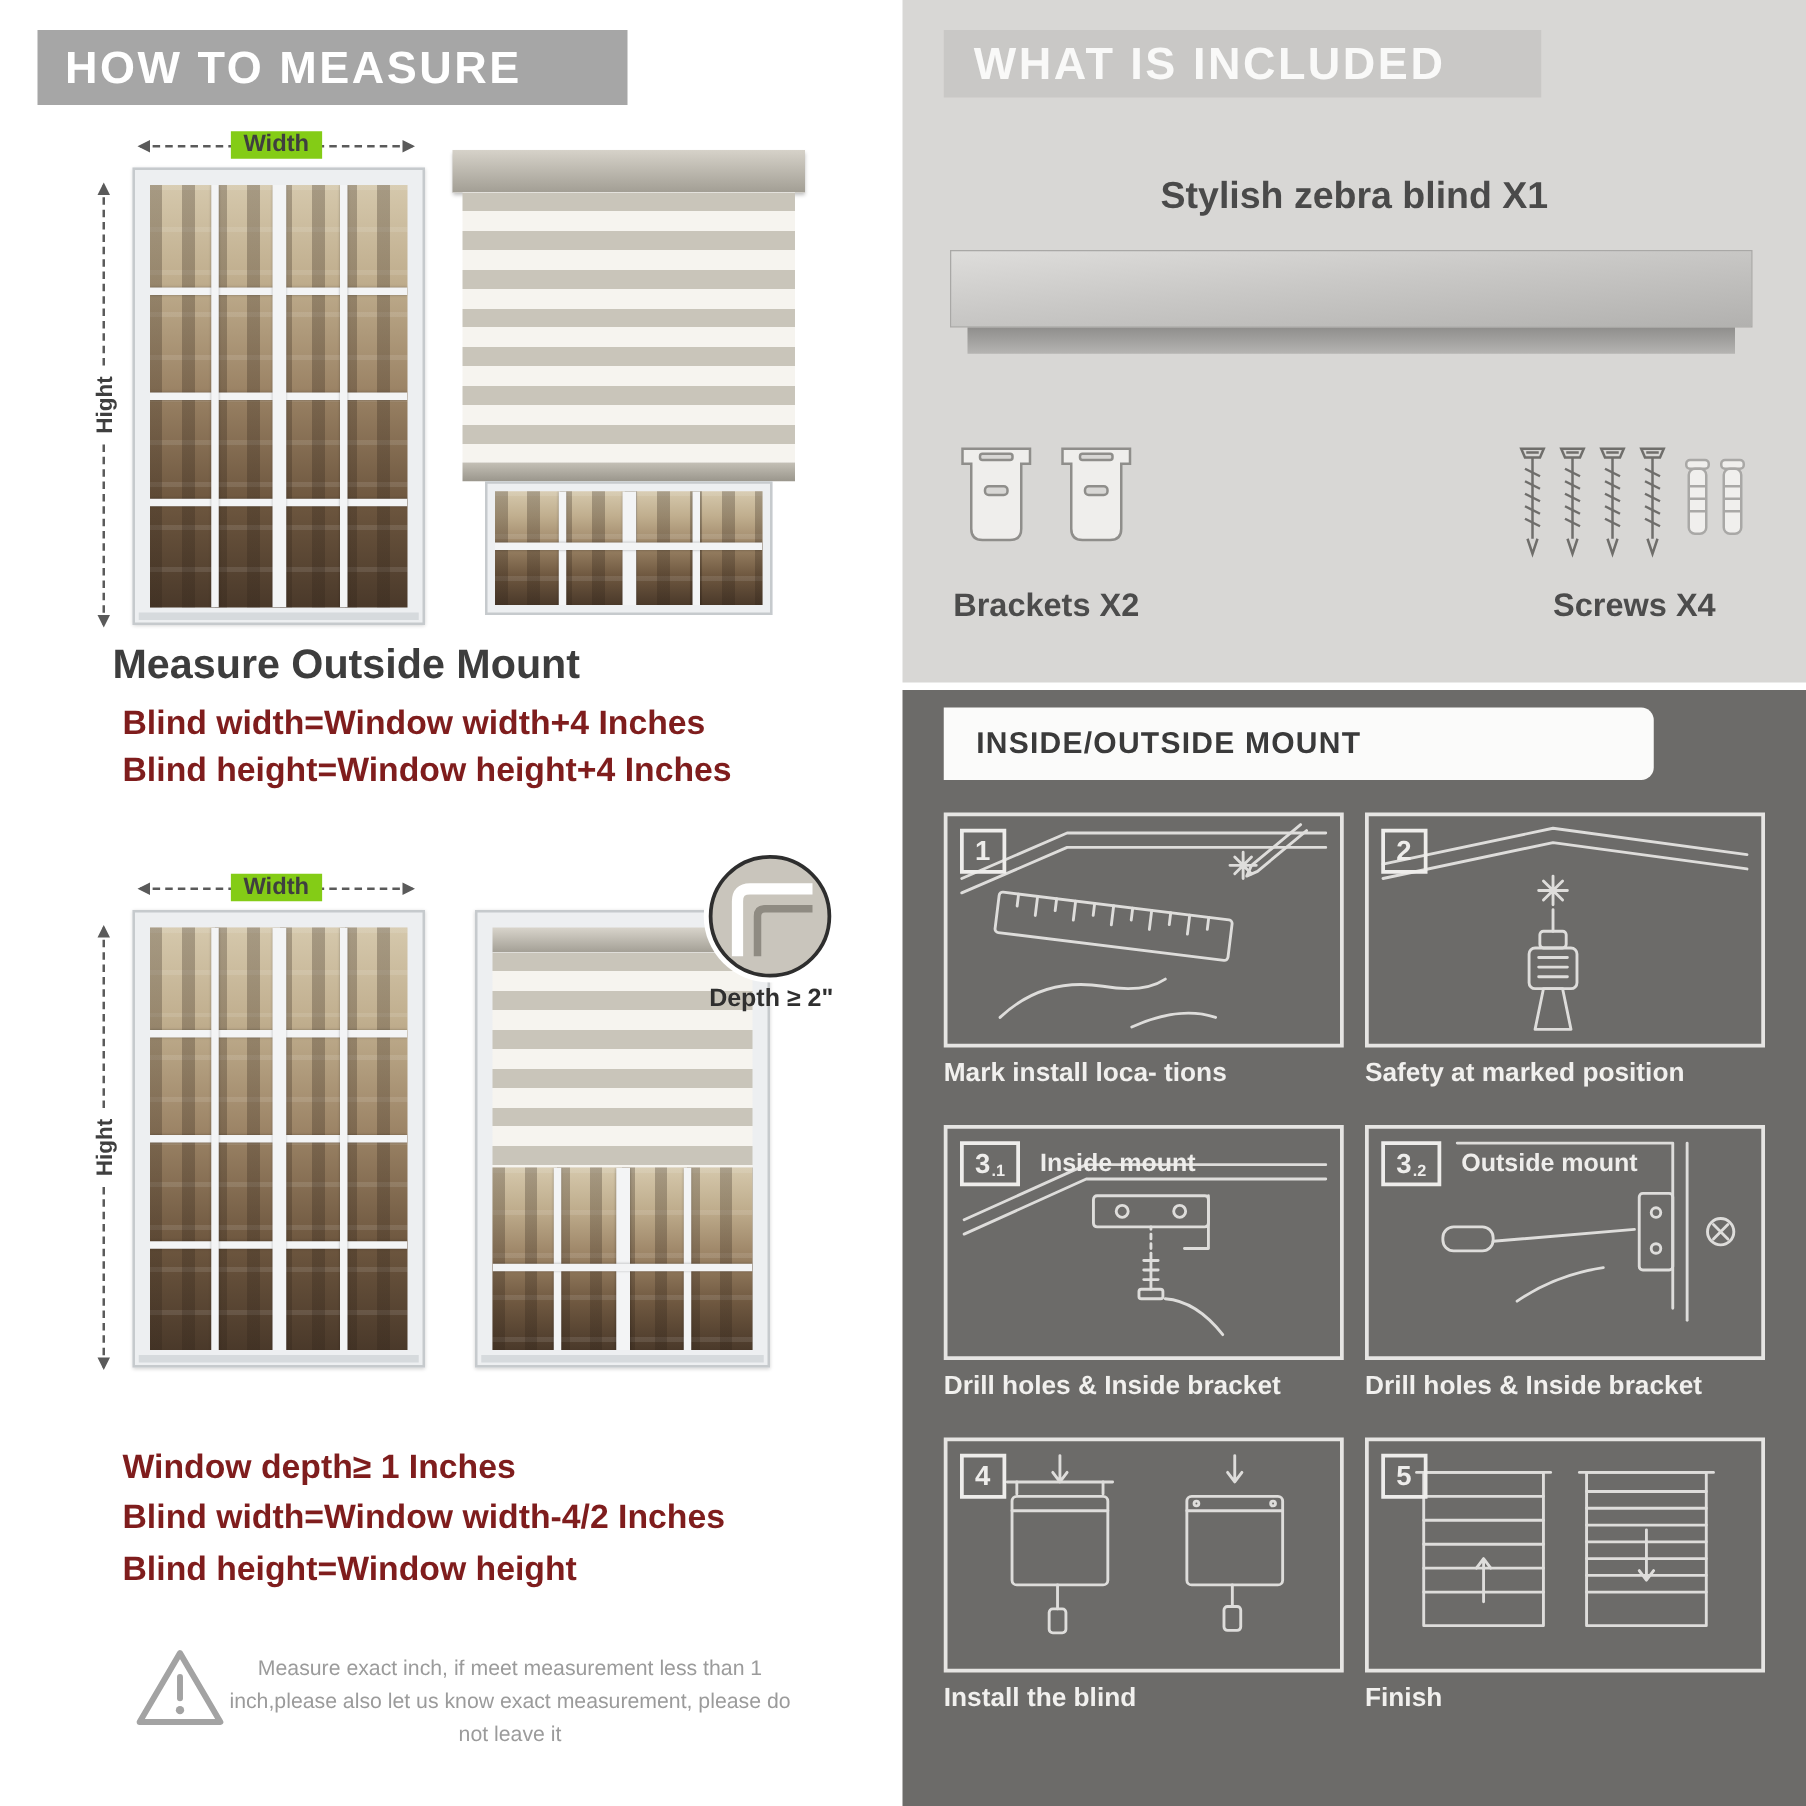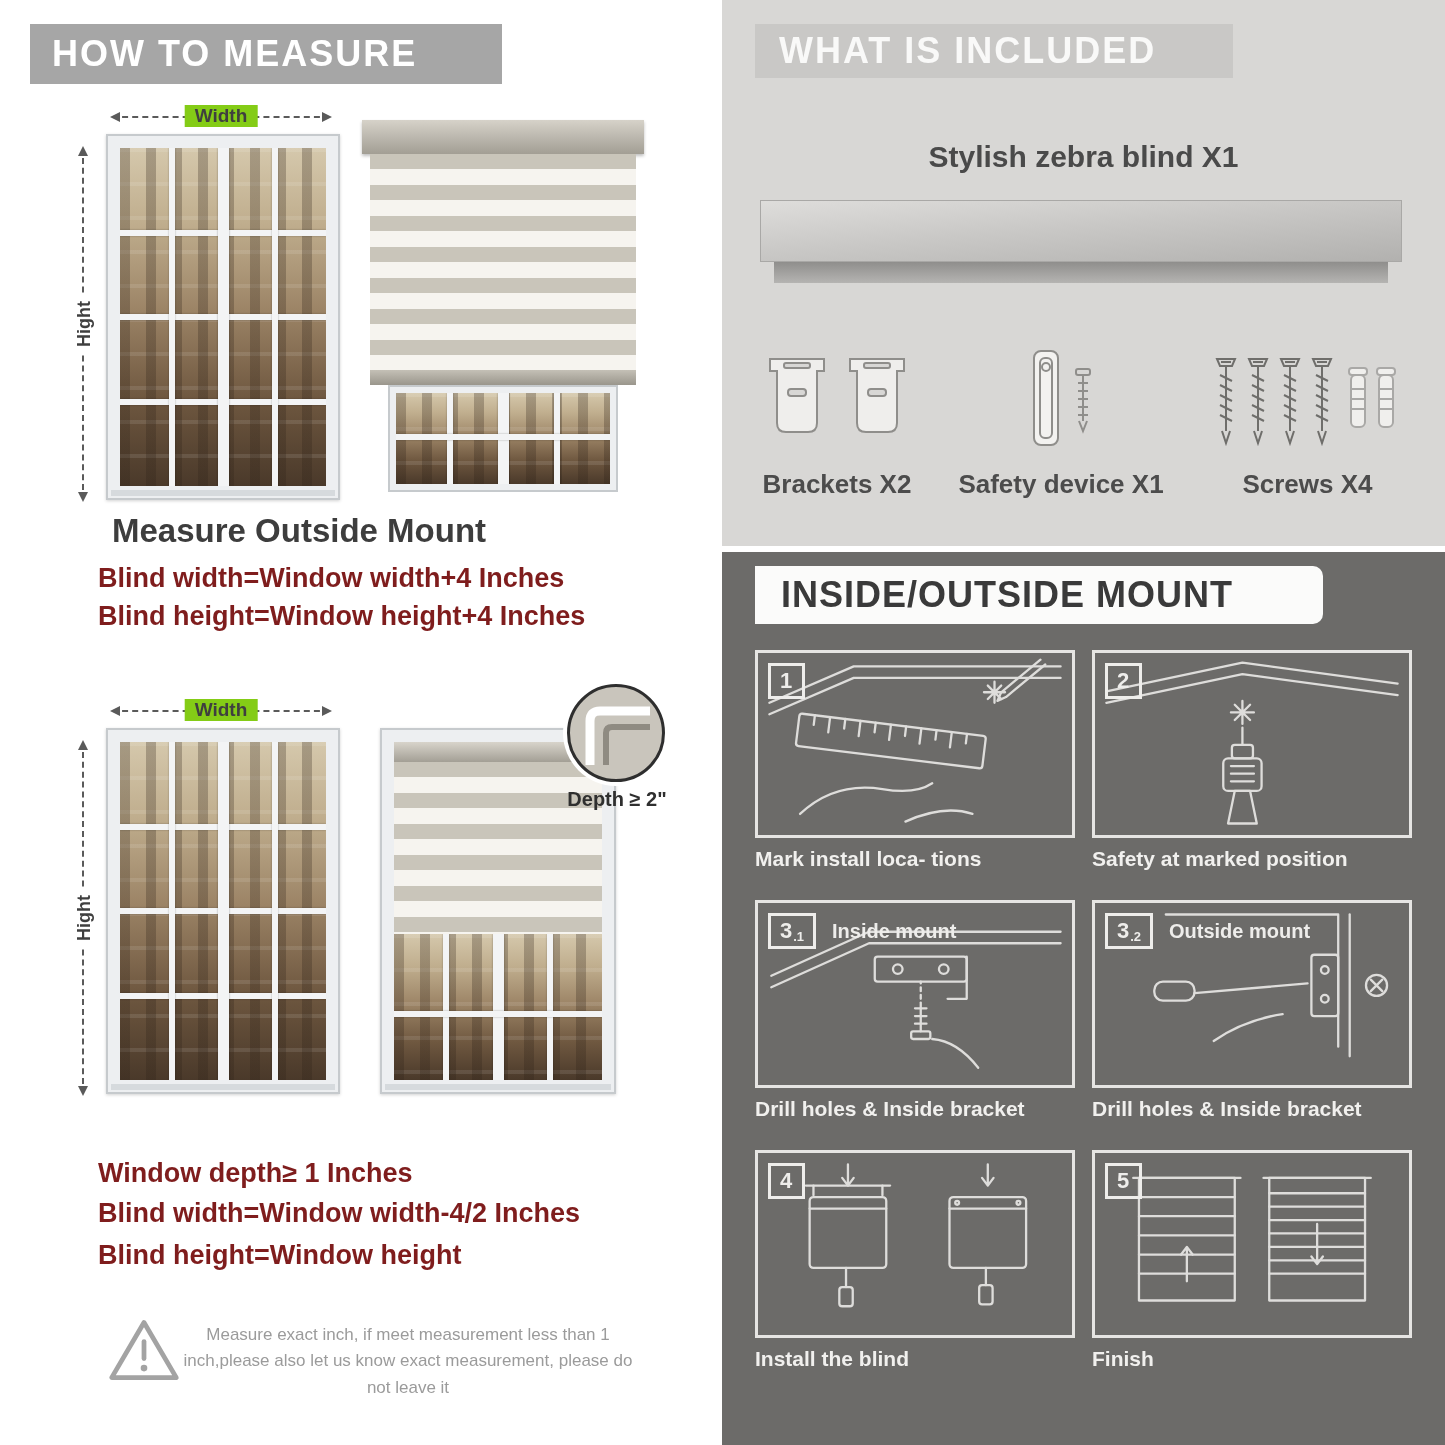--- a/index.html
+++ b/index.html
@@ -88,21 +88,21 @@
     background:linear-gradient(180deg,#8f8e8c,#b5b4b2);}
   .items{position:absolute;left:40px;right:40px;top:330px;height:170px;
     display:flex;justify-content:space-between;}
   .item{display:flex;flex-direction:column;align-items:center;justify-content:flex-end;}
   .item-label{margin-top:12px;font-size:26px;font-weight:bold;color:#4c4c4c;white-space:nowrap;}
 
   
   .mount{position:absolute;left:722px;top:552px;width:723px;height:893px;background:#6c6b69;}
   .mount-banner{position:absolute;left:33px;top:14px;width:568px;height:58px;background:#fbfbfa;
     border-radius:0 10px 10px 0;display:flex;align-items:center;padding-left:26px;box-sizing:border-box;}
-  .mount-banner span{color:#3a3a3a;font-size:36px;font-weight:bold;letter-spacing:1px;}
+  .mount-banner span{color:#3a3a3a;font-size:24px;font-weight:bold;letter-spacing:1px;}
   .steps{position:absolute;left:33px;top:98px;width:657px;display:grid;
     grid-template-columns:320px 320px;column-gap:17px;row-gap:22px;}
   .step{display:flex;flex-direction:column;}
   .step-panel{position:relative;height:188px;border:3px solid #e6e5e3;box-sizing:border-box;}
   .step-num{position:absolute;top:10px;left:10px;border:3px solid #eeedeb;color:#eeedeb;
     font-size:22px;font-weight:bold;padding:2px 9px;line-height:1.2;display:flex;align-items:flex-end;}
   .step-num .sub{font-size:13px;font-weight:bold;margin-left:1px;}
   .step-title{position:absolute;top:17px;left:74px;font-size:20px;font-weight:bold;color:#eeedeb;}
   .step-caption{margin-top:9px;min-height:31px;font-size:21px;font-weight:bold;color:#f1f0ee;}
   .art{position:absolute;inset:0;width:100%;height:100%;}
@@ -144,21 +144,21 @@
         <div class="bf-photo photo-bg">
           <div class="mv" style="left:calc(25% - 3px)"></div>
           <div class="mv thick" style="left:calc(50% - 5px)"></div>
           <div class="mv" style="left:calc(75% - 3px)"></div>
           <div class="mh" style="top:calc(48% - 3px)"></div>
         </div>
       </div>
     </div>
   </div>
 
-  <div class="sec-title" style="left:112px;top:512px;text-align:right;">Measure Outside Mount</div>
+  <div class="sec-title" style="left:90px;top:512px;text-align:right;">Measure Outside Mount</div>
   <div class="sec-line" style="left:98px;top:563px;">Blind width=Window width+4 Inches</div>
   <div class="sec-line" style="left:98px;top:601px;">Blind height=Window height+4 Inches</div>
 
   <div class="fig fig-inside">
     <div class="harrow" style="left:40px;top:16px;width:218px;">
       <span class="arrlabel">Width</span>
     </div>
     <div class="varrow" style="left:10px;top:48px;height:352px;">
       <span class="arrlabel">Hight</span>
     </div>
@@ -224,34 +224,20 @@
             <rect x="26" y="44" width="18" height="7" rx="3" fill="#d8d7d5"></rect>
             <rect x="22" y="18" width="26" height="5" rx="2" fill="#d8d7d5"></rect>
             <path d="M88,14 h54 v12 h-7 v52 q0,9 -9,9 h-22 q-9,0 -9,-9 v-52 h-7 z"></path>
             <rect x="106" y="44" width="18" height="7" rx="3" fill="#d8d7d5"></rect>
             <rect x="102" y="18" width="26" height="5" rx="2" fill="#d8d7d5"></rect>
           </g>
         </svg>
         <div class="item-label">Brackets X2</div>
       </div>
 
-      <div class="item">
-        <svg width="110" height="112" viewBox="0 0 110 112">
-          <g stroke="#8f8e8b" stroke-width="2" fill="none">
-            <rect x="28" y="6" width="24" height="94" rx="7" fill="#f3f2f0"></rect>
-            <rect x="34" y="13" width="12" height="80" rx="5"></rect>
-            <circle cx="40" cy="22" r="4"></circle>
-            <rect x="70" y="24" width="14" height="6" rx="2" fill="#d8d7d5"></rect>
-            <line x1="77" y1="30" x2="77" y2="76"></line>
-            <path d="M72,38 h10 M72,46 h10 M72,54 h10 M72,62 h10 M72,70 h10"></path>
-            <path d="M73,76 l4,10 4,-10"></path>
-          </g>
-        </svg>
-        <div class="item-label">Safety device X1</div>
-      </div>
 
       <div class="item">
         <svg width="195" height="112" viewBox="0 0 195 112">
           <g stroke="#6f6e6b" stroke-width="2" fill="none">
             <path d="M7,14 h18 l-3,7 h-12 z M11,17 h10"></path>
               <line x1="16" y1="21" x2="16" y2="86"></line>
             <path d="M10,30 l12,6 M10,40 l12,6 M10,50 l12,6 M10,60 l12,6 M10,70 l12,6 M12,86 L16,98 L20,86"></path>
             <path d="M39,14 h18 l-3,7 h-12 z M43,17 h10"></path>
               <line x1="48" y1="21" x2="48" y2="86"></line>
             <path d="M42,30 l12,6 M42,40 l12,6 M42,50 l12,6 M42,60 l12,6 M42,70 l12,6 M44,86 L48,98 L52,86"></path>

